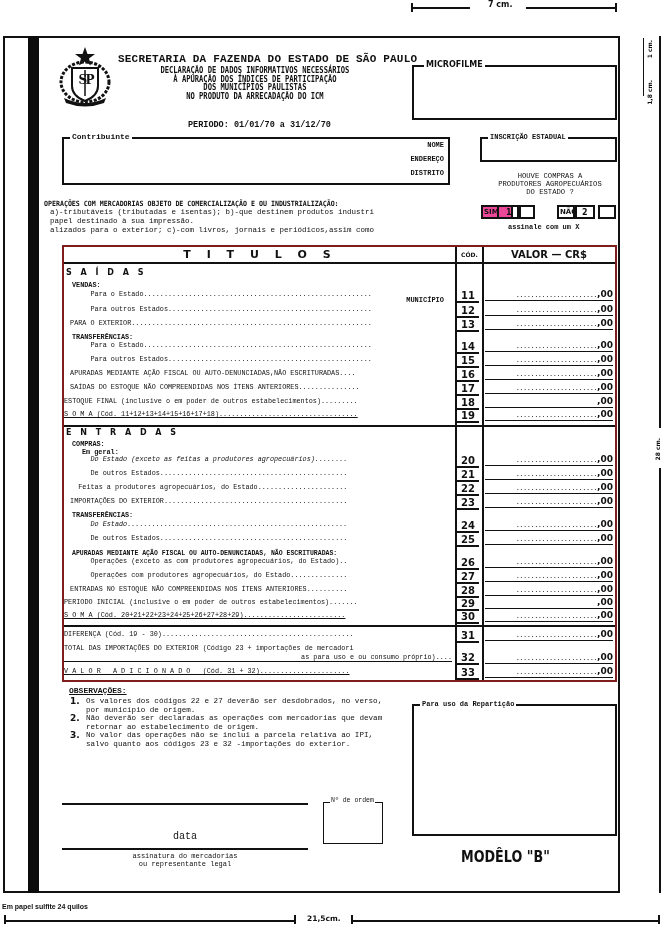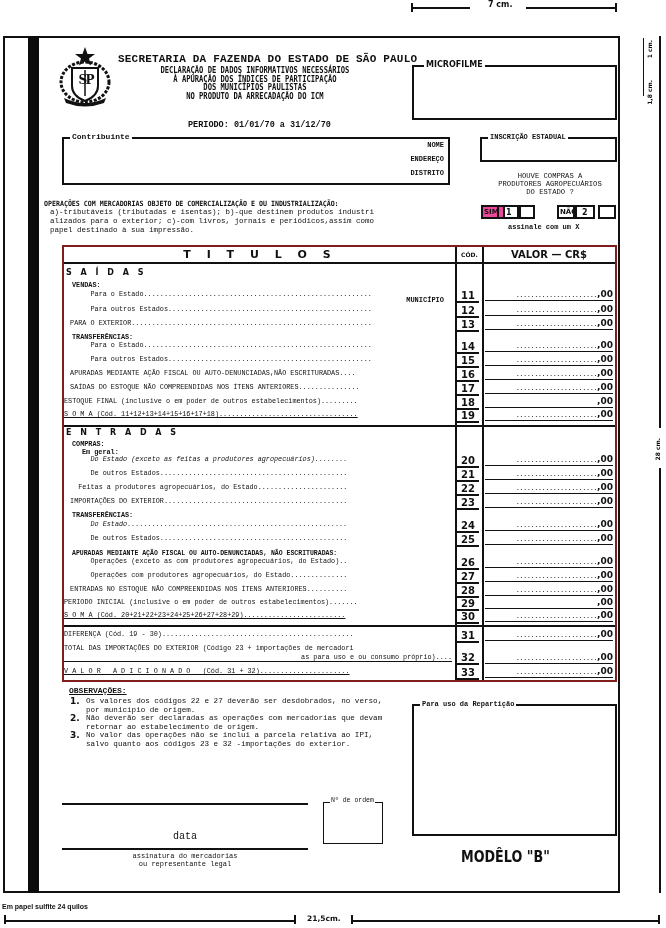--- a/index.html
+++ b/index.html
@@ -113,30 +113,30 @@
   </div>
 </div>
 
 <div class="fieldset" style="left:480px;top:137px;width:137px;height:25px;">
   <span class="legend" style="left:6px;font-size:7px;">INSCRIÇÃO ESTADUAL</span>
 </div>
 
 <div class="abs ops">
   <div style="font-weight:bold;font-family:'DejaVu Sans Mono',monospace;font-size:7.2px;transform:scaleX(0.92);transform-origin:left;white-space:nowrap;">OPERAÇÕES COM MERCADORIAS OBJETO DE COMERCIALIZAÇÃO E OU INDUSTRIALIZAÇÃO:</div>
   <div style="padding-left:6px;white-space:nowrap;">a)-tributáveis (tributadas e isentas);  b)-que destinem produtos industri</div>
+  <div style="padding-left:6px;white-space:nowrap;">papel destinado à sua impressão.</div>
   <div style="padding-left:6px;white-space:nowrap;">alizados para o exterior;  c)-com livros, jornais e periódicos,assim como</div>
-  <div style="padding-left:6px;white-space:nowrap;">papel destinado à sua impressão.</div>
 </div>
 
 <div class="abs houve">
   <div>HOUVE COMPRAS A</div>
   <div>PRODUTORES AGROPECUÁRIOS</div>
   <div>DO ESTADO ?</div>
 </div>
-<div class="chk" style="left:481px;top:205px;width:24px;background:#ec4899;">
+<div class="chk" style="left:481px;top:205px;width:32px;background:#ec4899;">
   <span class="lab" style="left:1px;font-size:7px;">SIM</span>
 </div>
 <div class="chk" style="left:497px;top:205px;width:22px;">
   <span class="lab" style="left:7px;">1</span>
 </div>
 <div class="chk" style="left:519px;top:205px;width:16px;"></div>
 <div class="chk" style="left:557px;top:205px;width:20px;">
   <span class="lab" style="left:1px;font-size:7px;">NÃO</span>
 </div>
 <div class="chk" style="left:573px;top:205px;width:22px;">

